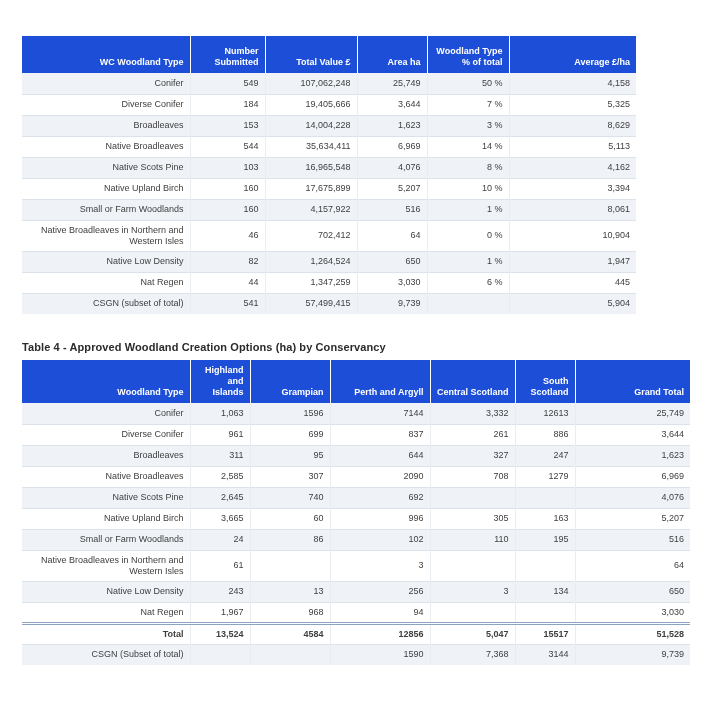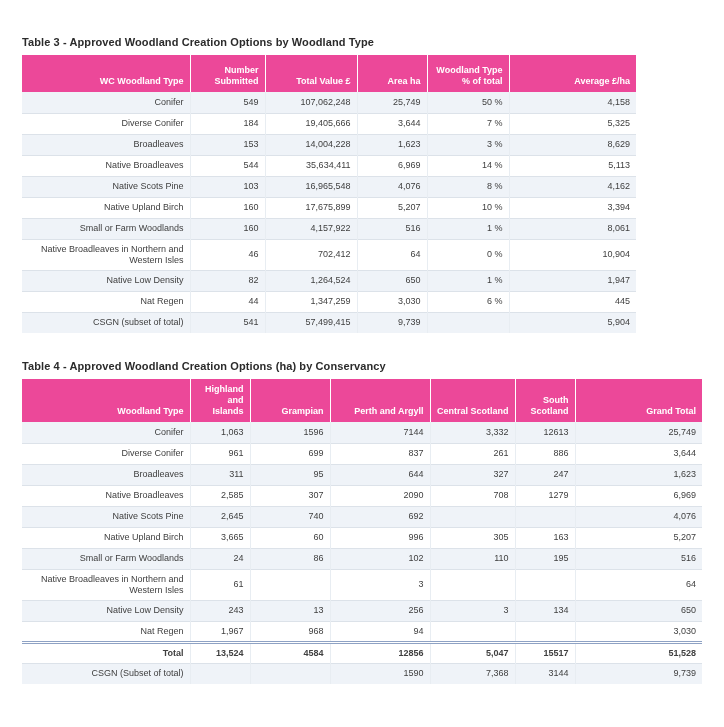--- a/index.html
+++ b/index.html
@@ -19,21 +19,21 @@
   table {
     border-collapse:collapse;
     table-layout:fixed;
     font-size:9px;
     line-height:11px;
     color:#404040;
   }
   .t3 { width:590px; margin-bottom:27px; }
   .t4 { width:668px; }
   th {
-    background:#ec4899;
+    background:#1d4ed8;
     color:#ffffff;
     font-weight:bold;
     text-align:right;
     vertical-align:bottom;
     padding:5px 6px 5px 4px;
     white-space:pre-line;
     border-left:1px solid #ffffff;
   }
   th:first-child { border-left:none;margin-top:10px; }
   thead tr { height:37px; }
@@ -51,27 +51,26 @@
   tr.shaded td { background:#eff3f8; }
   tr.total-row td {
     font-weight:bold;
     border-top:3px double #8ea2c4;
   }
   
   .t3 .c0{width:168px}.t3 .c1{width:75px}.t3 .c2{width:92px}
   .t3 .c3{width:70px}.t3 .c4{width:82px}.t3 .c5{width:127px}
   
   .t4 .c0{width:168px}.t4 .c1{width:60px}.t4 .c2{width:80px}.t4 .c3{width:100px}
-  .t4 .c4{width:85px}.t4 .c5{width:60px}.t4 .c6{width:127px}
+  .t4 .c4{width:85px}.t4 .c5{width:60px}.t4 .c6{width:115px}
 </style>
 </head>
 <body>
 
 <div>
-  <p class="tbl-title">Table 3 - Approved Woodland Creation Options by Woodland Type</p>
   <table class="t3">
     <thead>
         <tr>
           <th class="c0">WC Woodland Type</th>
           <th class="c1">Number
 Submitted</th>
           <th class="c2">Total Value £</th>
           <th class="c3">Area ha</th>
           <th class="c4">Woodland Type
 % of total</th>

